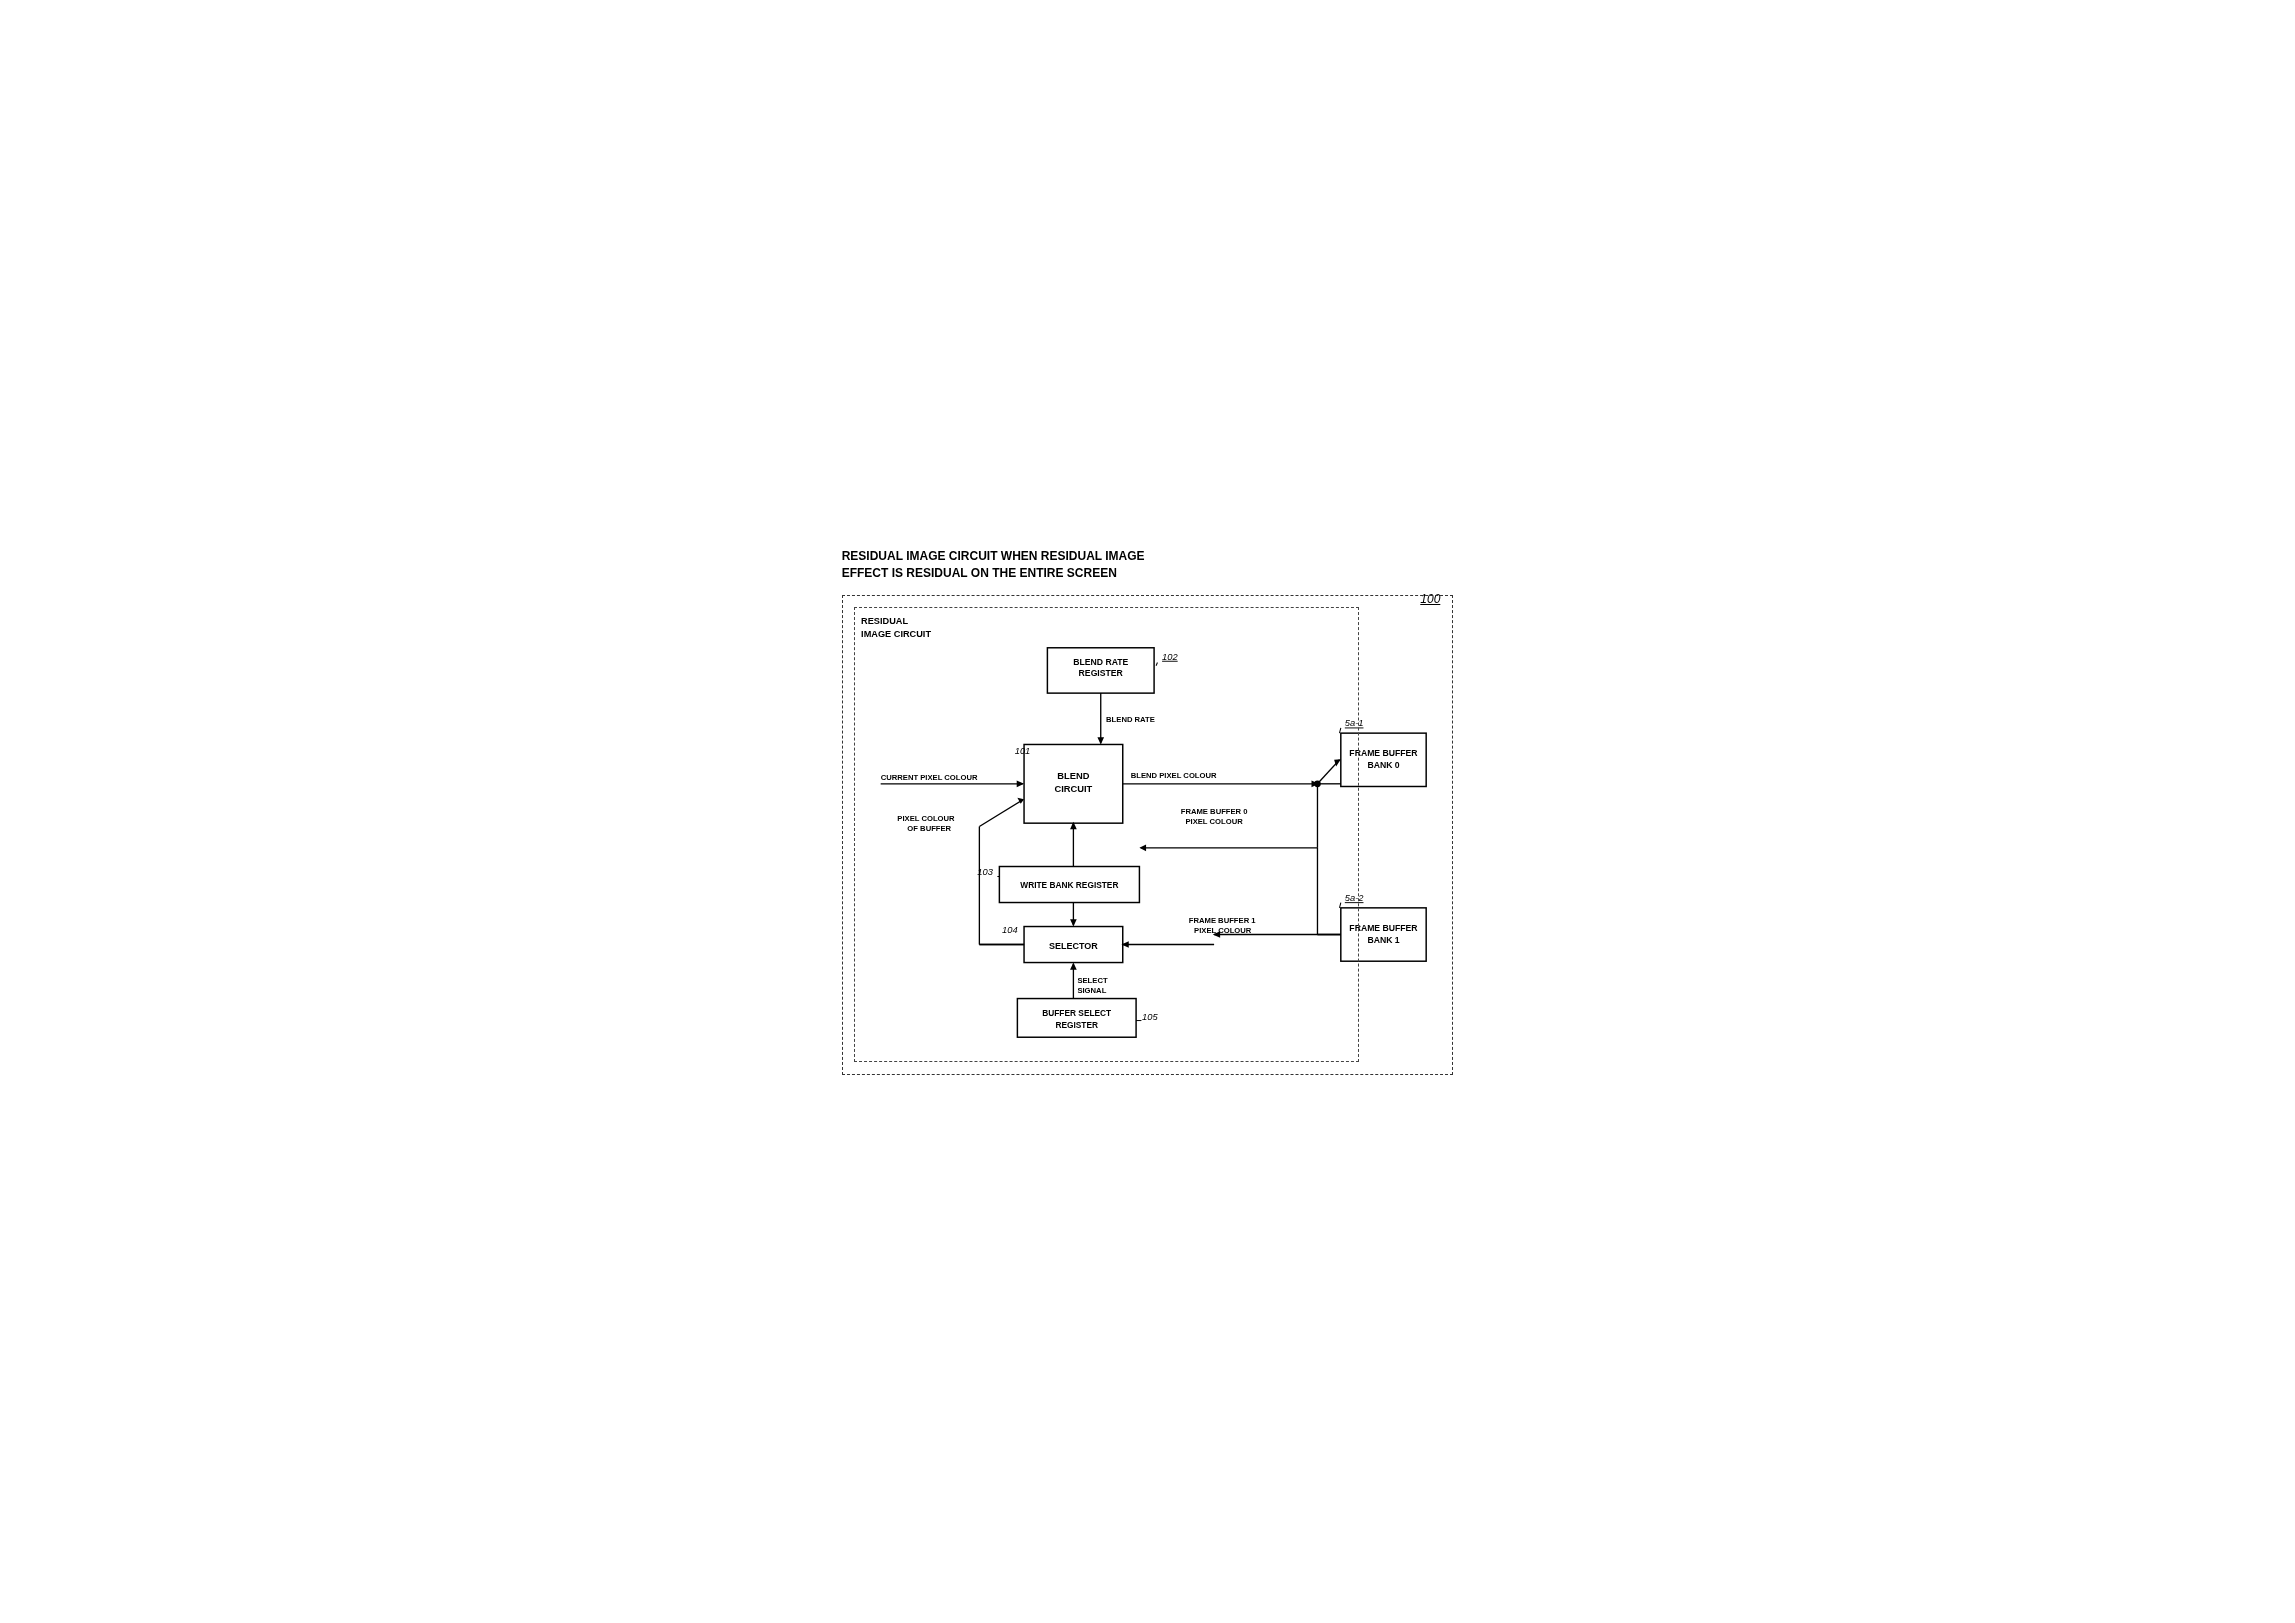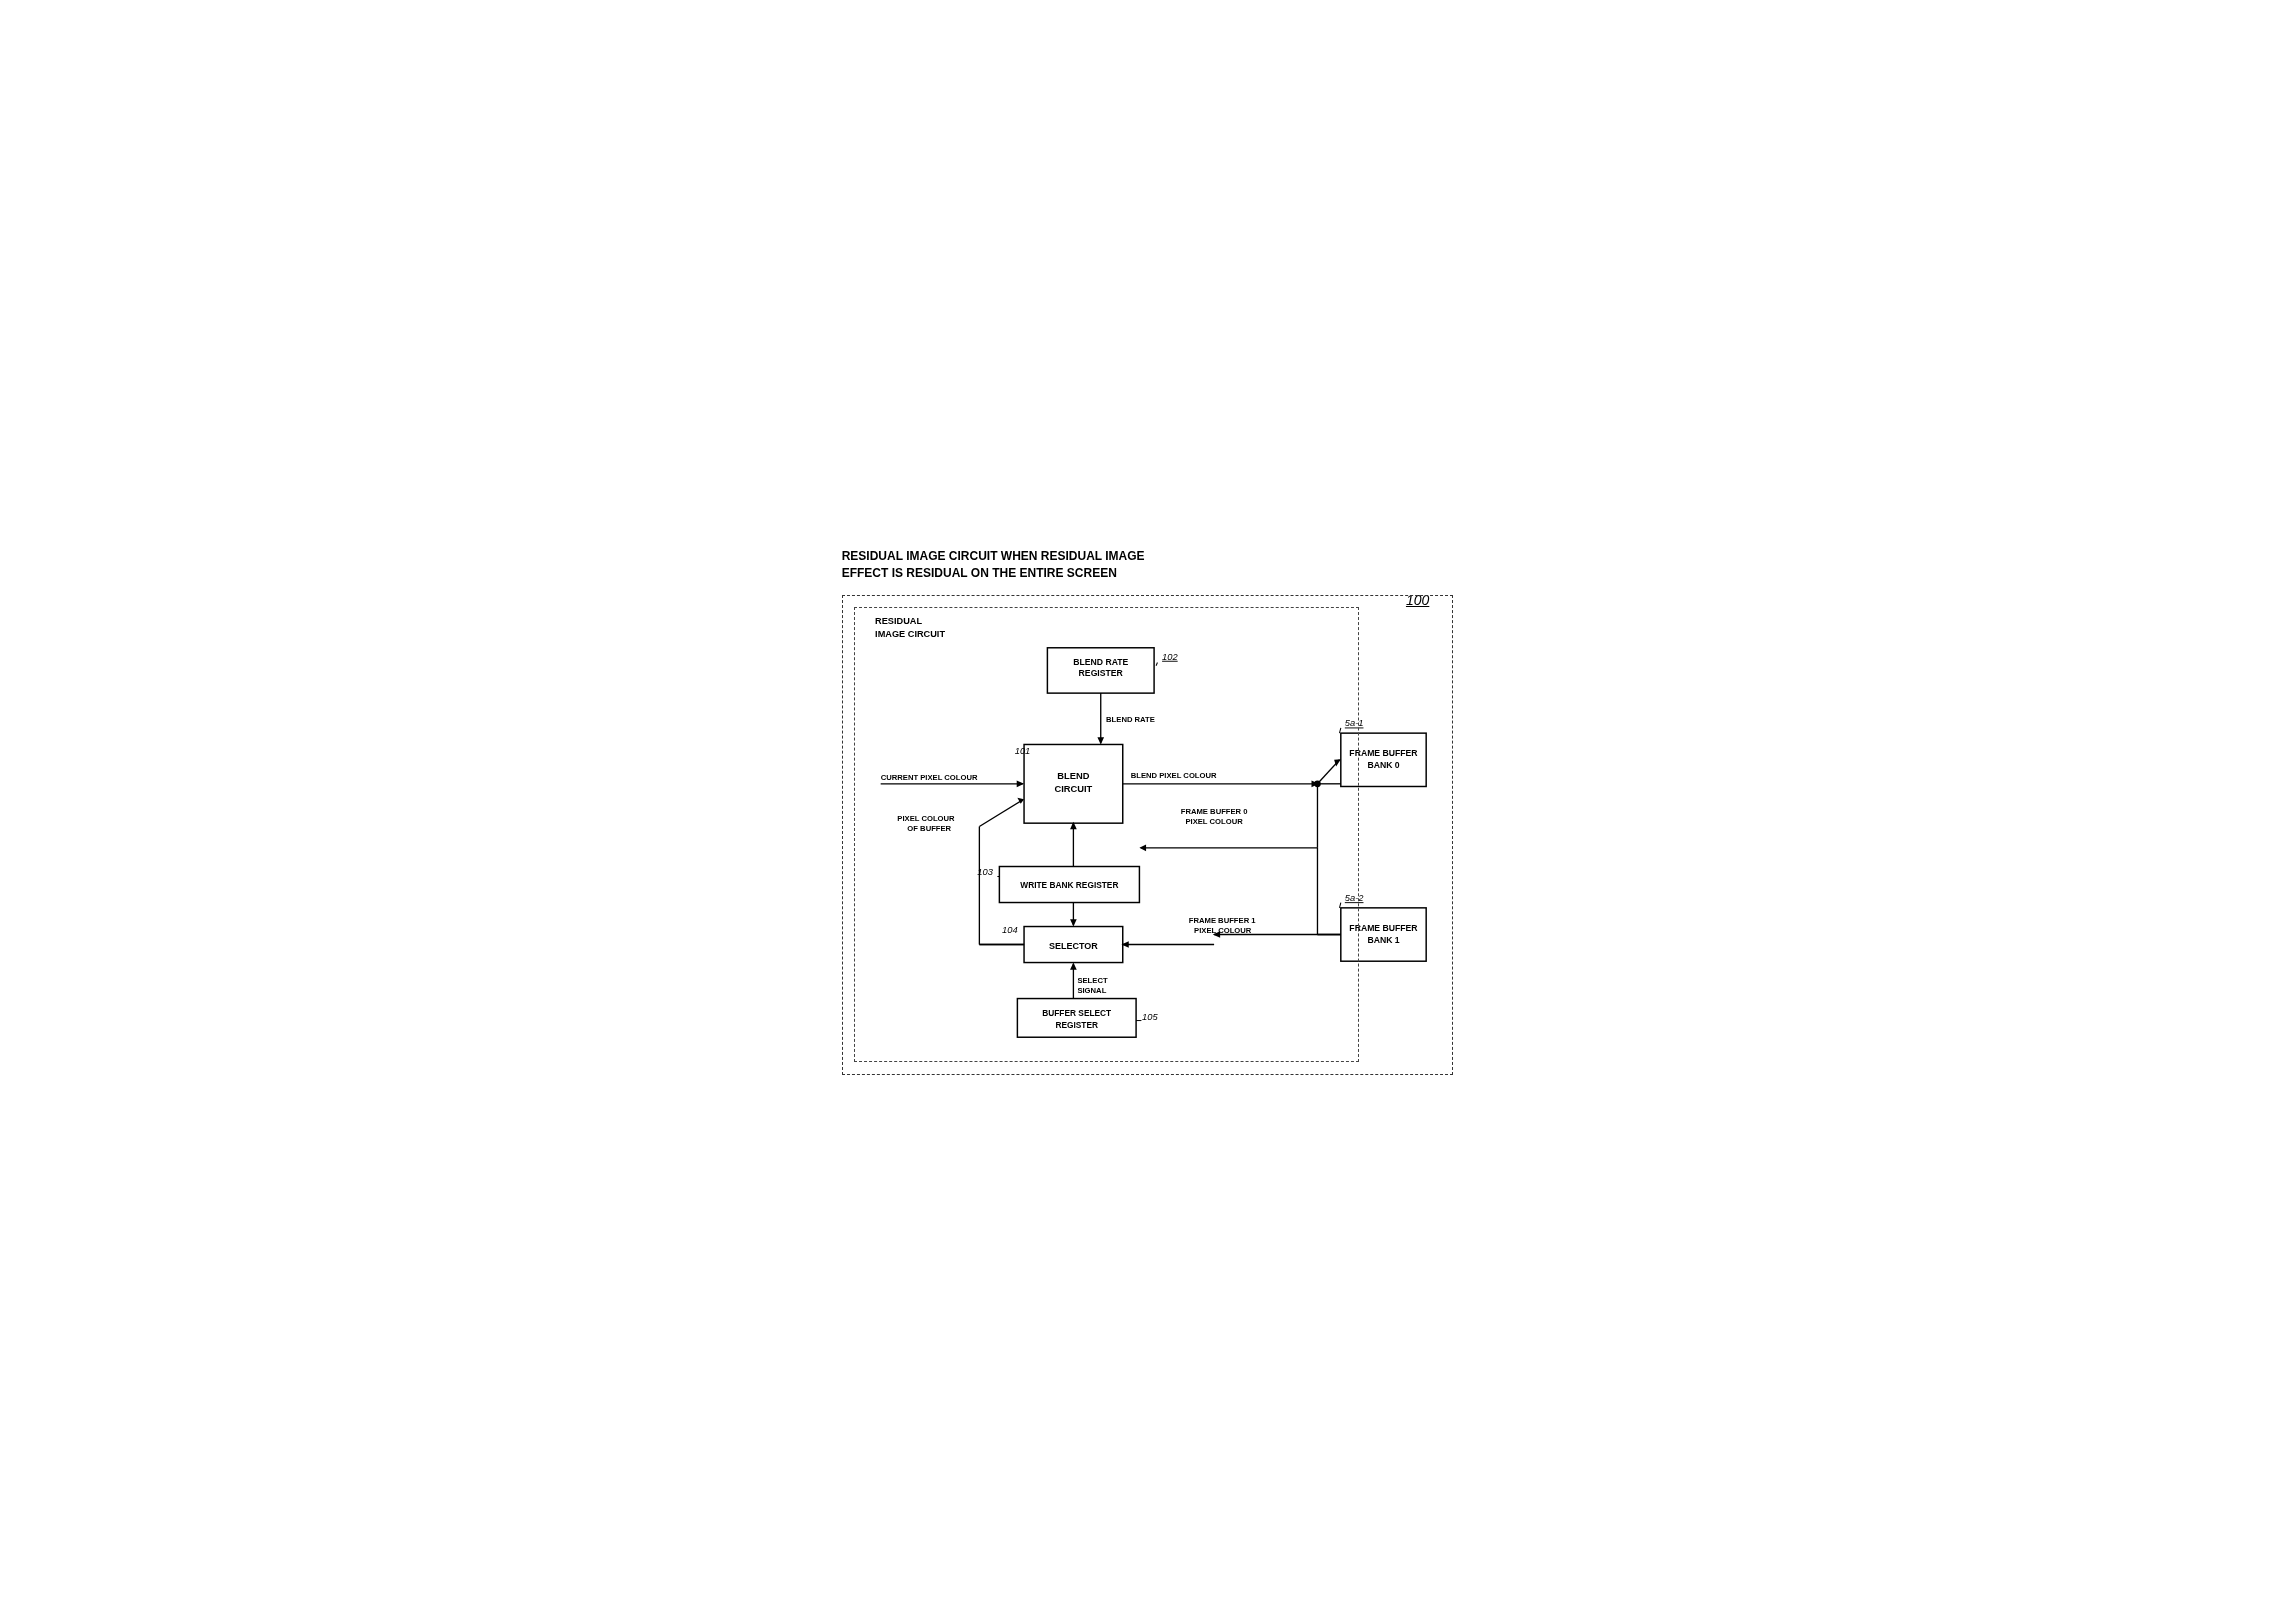--- a/index.html
+++ b/index.html
@@ -29,26 +29,26 @@
 <body>
 
 <div class="page-wrapper">
   <div class="main-title">
     <div>RESIDUAL IMAGE CIRCUIT WHEN RESIDUAL IMAGE</div>
     <div>EFFECT IS RESIDUAL ON THE ENTIRE SCREEN</div>
   </div>
 
   <div style="position:relative;">
 
-    <div style="position:absolute; top:-2.8px; right:24px; font-size:14px; font-style:italic; text-decoration:underline;"><span>100</span></div>
+    <div style="position:absolute; top:-2.8px; right:13px; font-size:12px; font-style:italic; text-decoration:underline;"><span>100</span></div>
 
     <div style="border: 1.8px dashed #333; position:relative; padding: 11.4px; min-height:469px;">
 
       <div style="border: 1.4px dashed #444; position:absolute; left:11.4px; top:11.4px; width:505px; bottom:11.4px;">
-        <div style="position:absolute; top:7.1px; left:20px; font-weight:bold; font-size:9.2px; line-height:1.35;">RESIDUAL<br>IMAGE CIRCUIT</div>
+        <div style="position:absolute; top:7.1px; left:6px; font-weight:bold; font-size:9.2px; line-height:1.35;">RESIDUAL<br>IMAGE CIRCUIT</div>
       </div>
 
       <svg viewBox="0 0 880 640" style="width:100%; height:455px; display:block;">
 
         <rect x="290" y="40" width="160" height="68" fill="white" stroke="black" stroke-width="2.2"></rect>
         <text x="370" y="66" text-anchor="middle" font-size="13" font-weight="bold" font-family="Arial">BLEND RATE</text>
         <text x="370" y="83" text-anchor="middle" font-size="13" font-weight="bold" font-family="Arial">REGISTER</text>
 
         <text x="462" y="58" font-size="14" font-style="italic" font-family="Arial" text-decoration="underline">102</text>
         <line x1="455" y1="62" x2="453" y2="67" stroke="black" stroke-width="1.5"></line>

